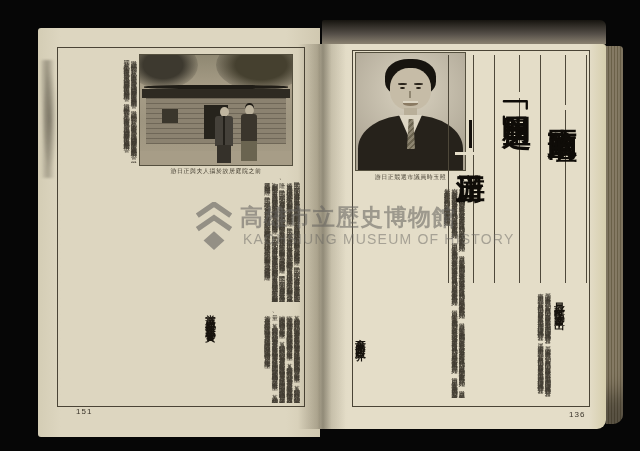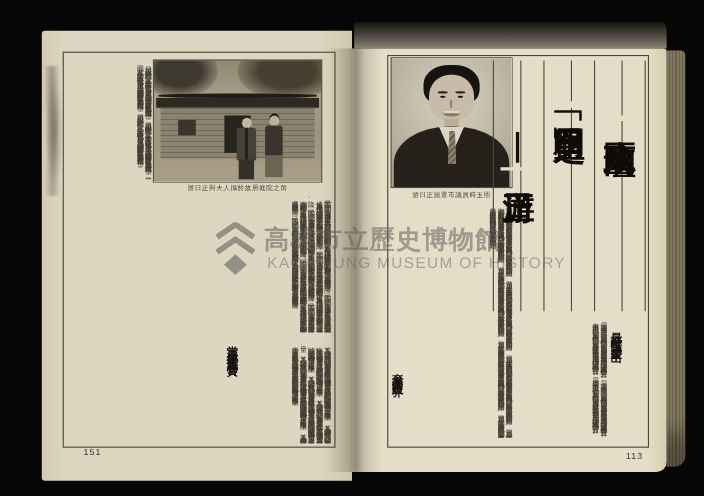--- a/index.html
+++ b/index.html
@@ -165,21 +165,21 @@
       <div class="pr-tie"></div>
     </div>
     <div class="caption" style="left:36px;top:129px;width:109px;">游日正競選市議員時玉照</div>
 
     <div class="btxt" style="left:34px;top:139px;width:112px;height:215px;">游日正早年經商事業有成嗣因鄉親父老敦促毅然投身公職選舉首次參選即告捷報以服務代替口號以實績爭取認同多年來風雨無阻始終如一、游日正早年經商事業有成嗣因鄉親父老敦促毅然投身公職選舉首次參選即告捷報以服務代替口號以實績爭取認同多年來風雨無阻始終如一、游日正早年經商事業有成嗣因鄉親父老敦促毅然投身公職選舉首次參選即告捷報以服務代替口號以實績爭取認同多年來風雨無阻始終如一、游日正早年經商事業有成嗣因鄉親父老敦促毅然投身公職選舉首次參選即告捷報以服務代替口號以實績爭取認同多年來風雨無阻始終如一、游日正早年經商事業有成嗣因鄉親父老敦促毅然投身公職選舉首次參選即告捷報以服務代替口號以實績爭取認同多年來風雨無阻始終如一、游日正早年經商事業有成嗣因鄉親父老敦促毅然投身公職選舉首次參選即告捷報以服務代替口號以實績爭取認同多年來風雨無阻始終如一、游日正早年經商事業有成嗣因鄉親父老敦促毅然投身公職選舉首次參選即告捷報以服務代替口號以實績爭取認同多年來風雨無阻始終如一、</div>
     <div class="btxt" style="left:150px;top:244px;width:82px;height:110px;">展望未來游日正表示一切順其自然目前仍以充實自己服務選民為重至於更上層樓則待機緣成熟再作打算云、展望未來游日正表示一切順其自然目前仍以充實自己服務選民為重至於更上層樓則待機緣成熟再作打算云、展望未來游日正表示一切順其自然目前仍以充實自己服務選民為重至於更上層樓則待機緣成熟再作打算云、展望未來游日正表示一切順其自然目前仍以充實自己服務選民為重至於更上層樓則待機緣成熟再作打算云、</div>
 
     <div class="vhead" style="left:233px;top:250px;height:84px;background:#e4ddc8;">最好轄區人才輩出</div>
     <div class="vhead" style="left:34px;top:286px;height:70px;width:13px;background:#e4ddc8;">棄商走向政界</div>
 
-    <div class="pagenum" style="left:249px;top:366px;">113</div>
+    <div class="pagenum" style="left:249px;top:366px;">136</div>
   </div>
 
   <div class="abs gutter"></div>
   <div class="abs smudge"></div>
 
   <div class="abs watermark">
     <svg width="44" height="48" viewBox="0 0 40 46" style="position:absolute;left:4px;top:2px;opacity:.6;">
       <path d="M4,13 L20,2 L36,13" fill="none" stroke="#64625f" stroke-width="5"></path>
       <path d="M4,26 L20,15 L36,26" fill="none" stroke="#64625f" stroke-width="5"></path>
       <path d="M20,28 L30,37 L20,46 L10,37 Z" fill="#64625f"></path>

